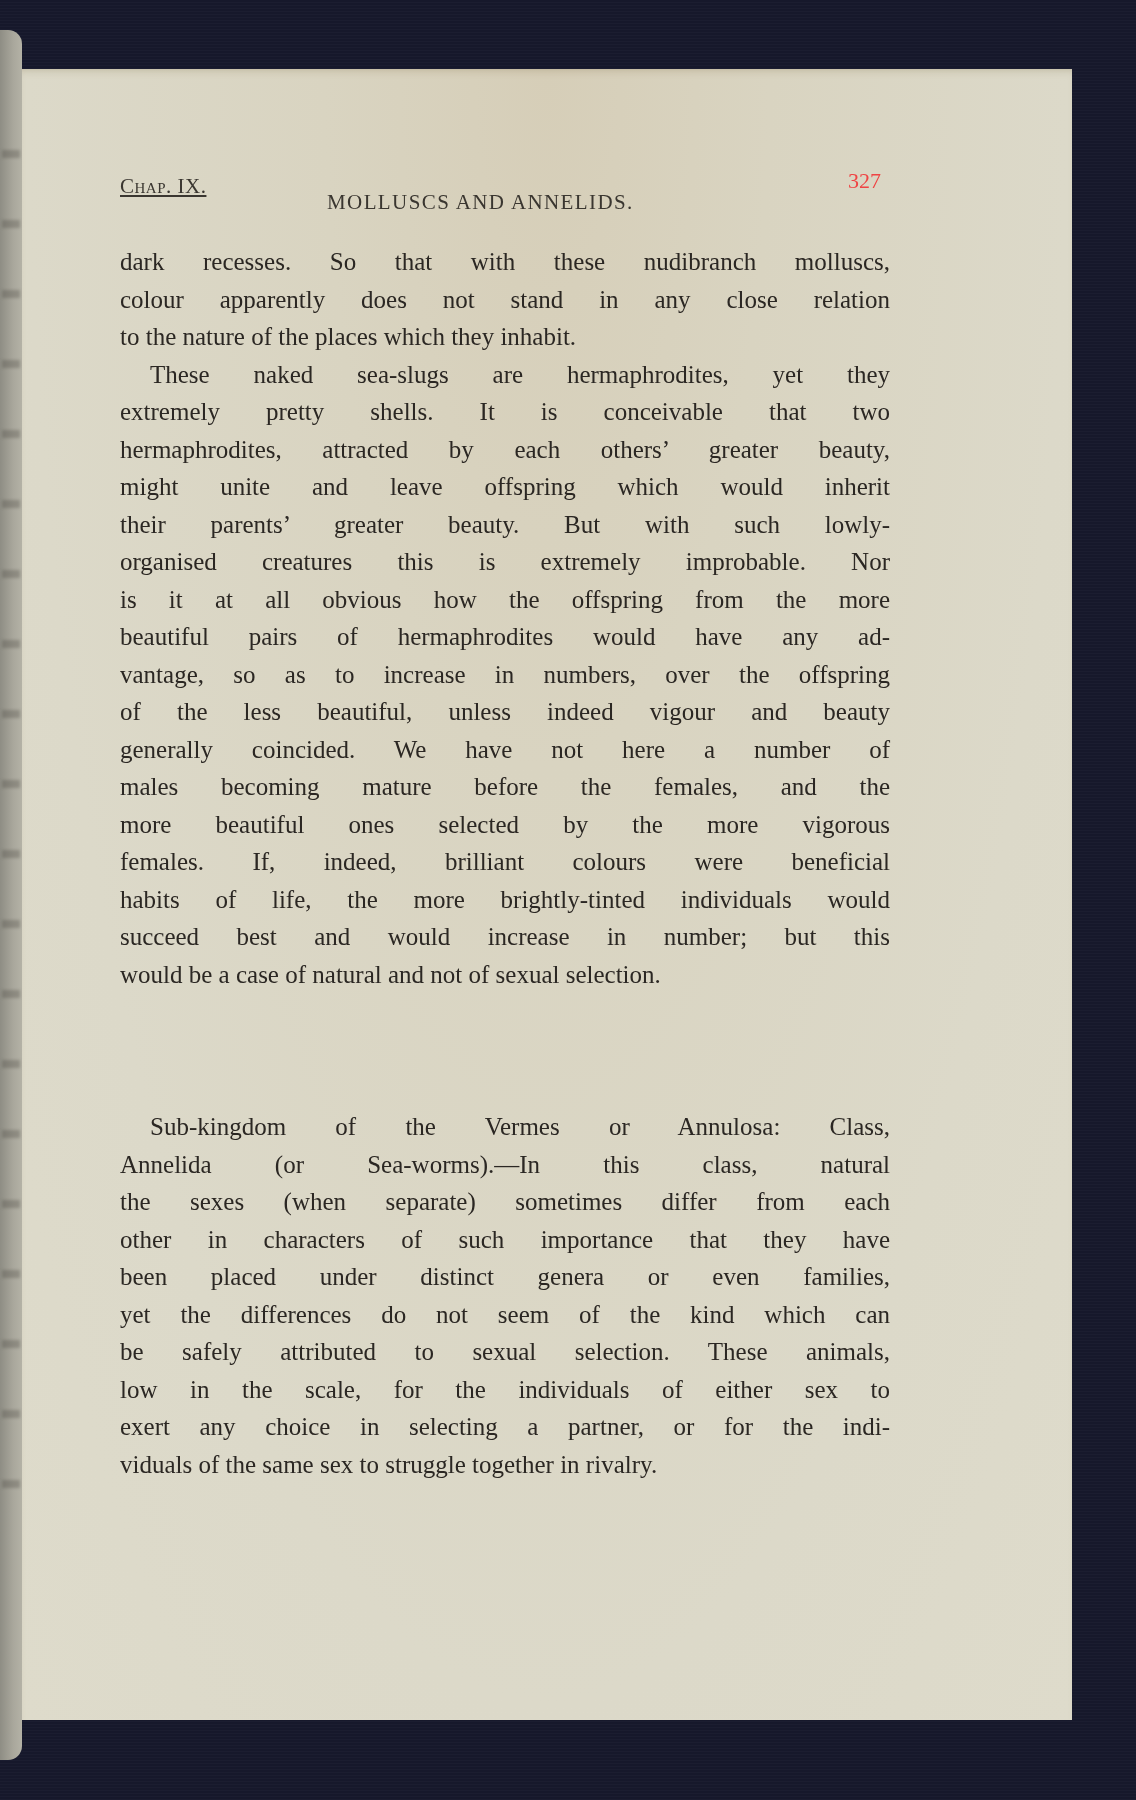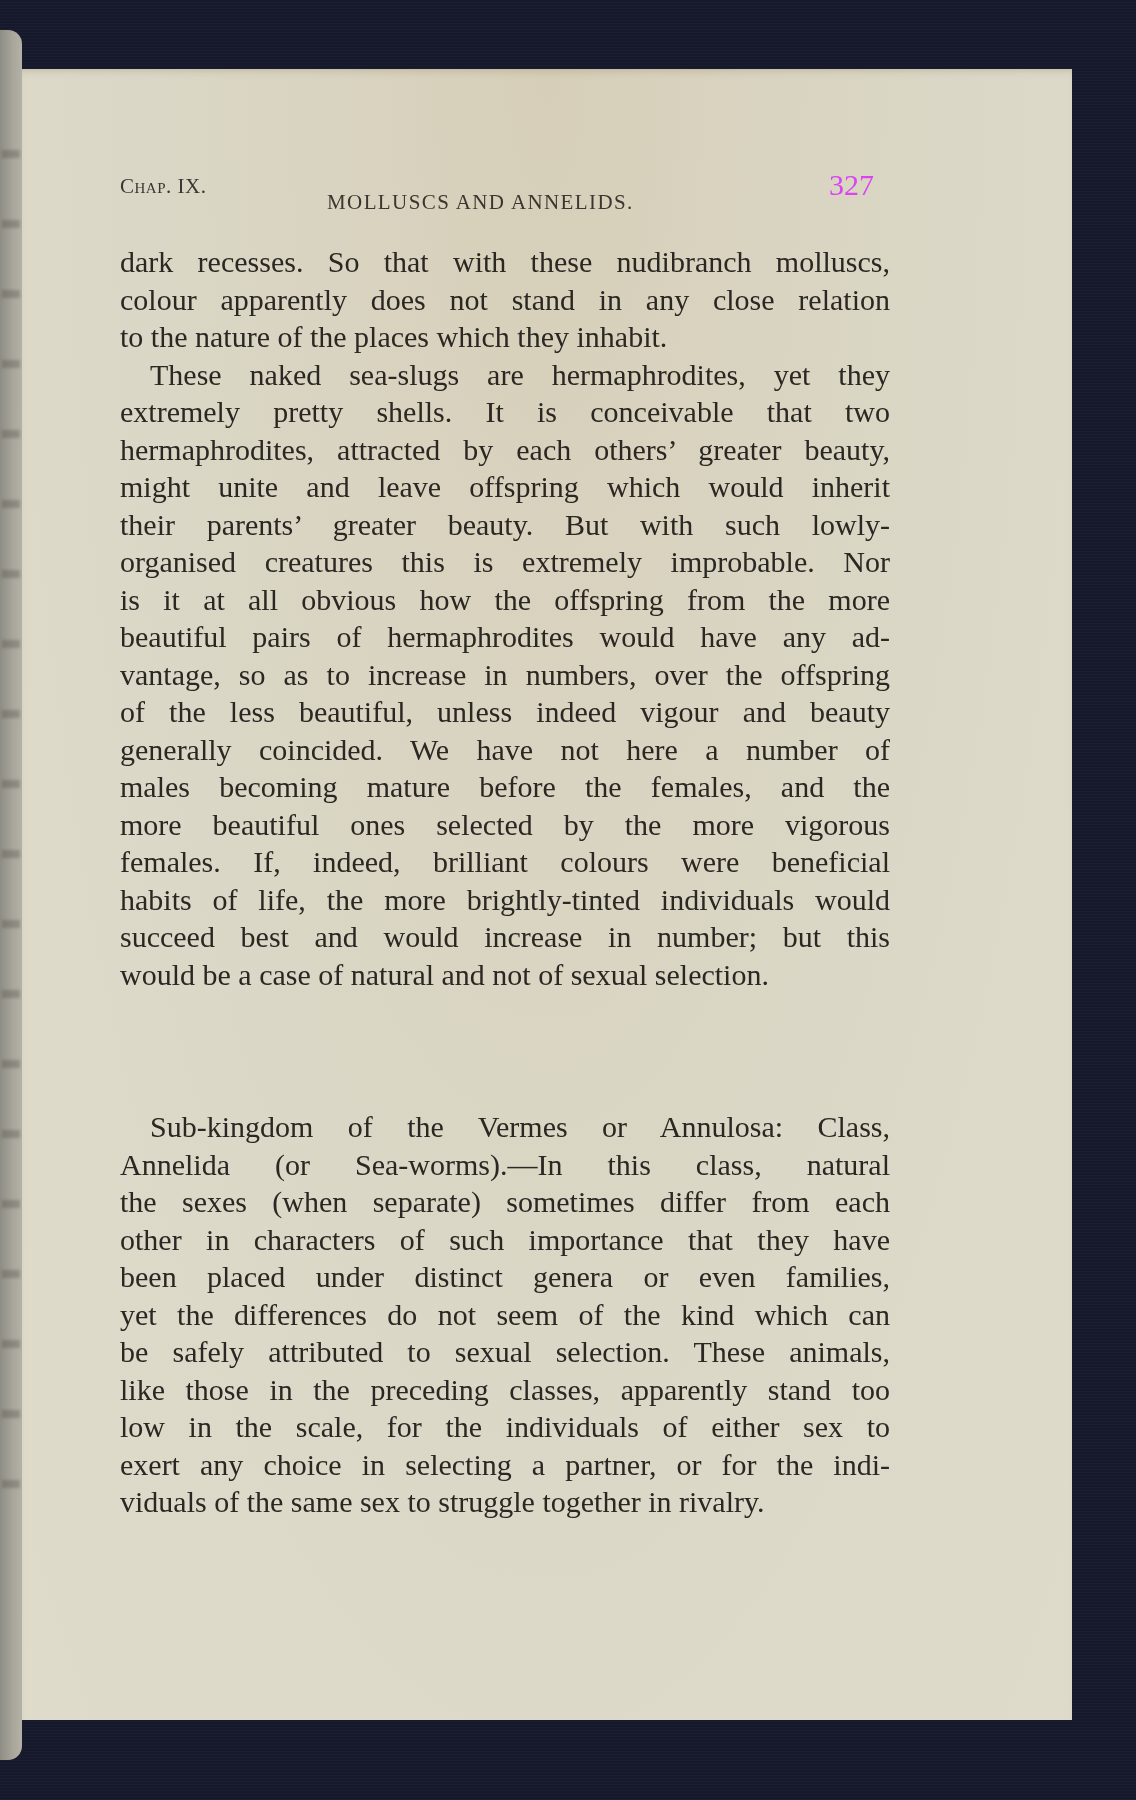--- a/index.html
+++ b/index.html
@@ -28,30 +28,31 @@
       background: radial-gradient(ellipse at 50% 0%, #d6ceb8 0%, #d9d4c1 30%, #dcd9c9 70%, #dedbcb 100%);
       box-shadow: inset 0 6px 10px -6px rgba(120,100,60,0.35);
     }
     .running-head {
       position: absolute; left: 120px; top: 170px; width: 770px; height: 30px;
       color: #3a3630;
     }
     .running-head .chap {
       position: absolute; left: 0; top: 4px; font-size: 21px; font-variant: small-caps;
       letter-spacing: 0.5px;
+      text-decoration: underline;
     }
     .running-head .title {
       position: absolute; left: 207px; top: 20px; font-size: 21px; letter-spacing: 1.4px;
     }
     .running-head .folio {
-      position: absolute; right: 16px; top: -2px; font-size: 30px; color: #d946ef;
+      position: absolute; right: 9px; top: -2px; font-size: 22px; color: #ef4444;
     }
     .text-block {
       position: absolute; left: 120px; width: 770px; color: #2b2723;
-      font-size: 30px;
+      font-size: 25px;
     }
     .line {
       display: block; height: 37.5px; line-height: 37.5px; white-space: nowrap;
       text-align: justify; text-align-last: justify; overflow: visible;
     }
     .line.last { text-align-last: left; }
     .line.indent { padding-left: 30px; }
     .it { }
     #para1 { top: 243px; }
     #para3 { top: 1108px; }
@@ -116,17 +117,16 @@
 </div>
 
 <div class="text-block" id="para3">
   <span class="line indent"><span class="it">Sub-kingdom of the Vermes or Annulosa:</span><span> Class,</span></span>
   <span class="line"><span class="it">Annelida</span><span> (</span><span class="it">or Sea-worms</span><span>).—In this class, natural</span></span>
   <span class="line">the sexes (when separate) sometimes differ from each</span>
   <span class="line">other in characters of such importance that they have</span>
   <span class="line">been placed under distinct genera or even families,</span>
   <span class="line">yet the differences do not seem of the kind which can</span>
   <span class="line">be safely attributed to sexual selection.  These animals,</span>
-  <span class="line">like those in the preceding classes, apparently stand too</span>
   <span class="line">low in the scale, for the individuals of either sex to</span>
   <span class="line">exert any choice in selecting a partner, or for the indi-</span>
   <span class="line last">viduals of the same sex to struggle together in rivalry.</span>
 </div>
 
 </body></html>

